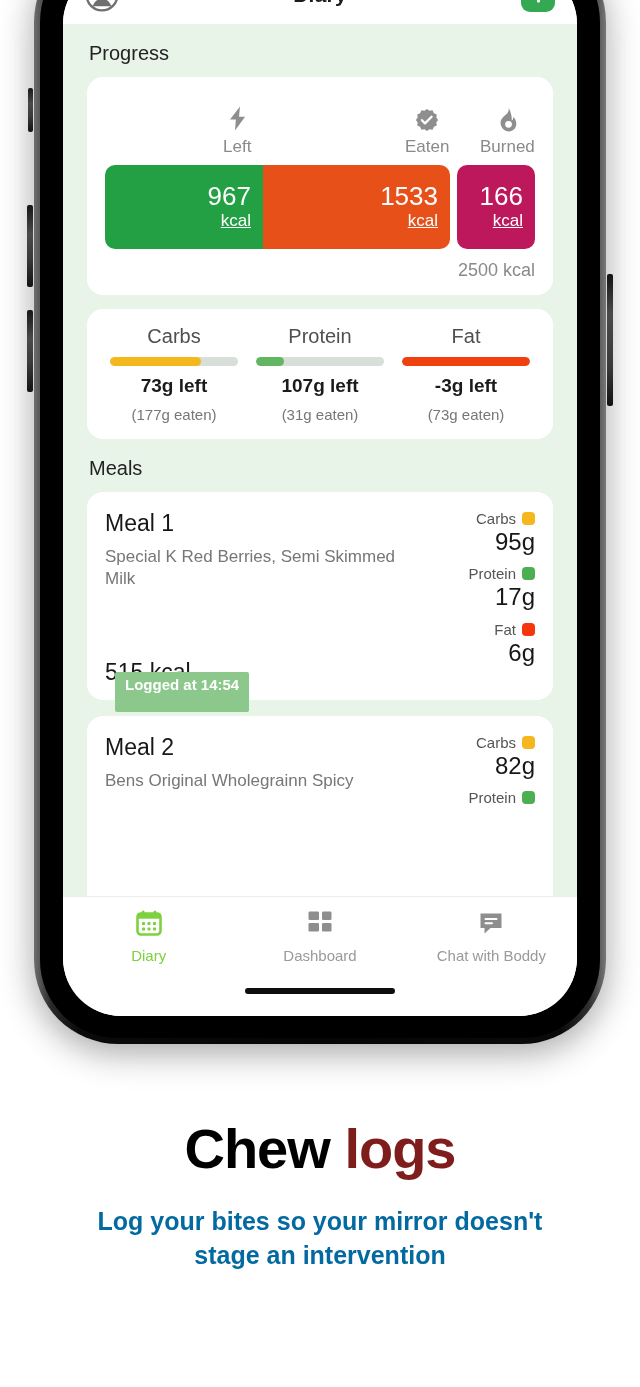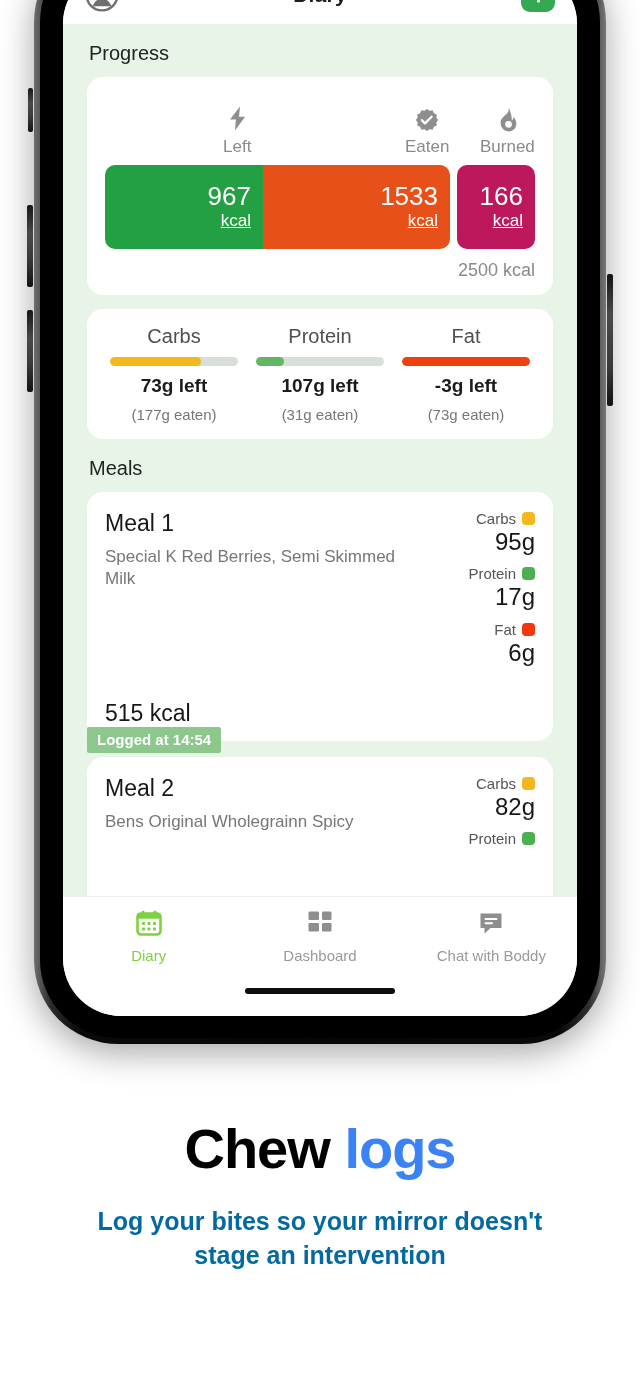--- a/index.html
+++ b/index.html
@@ -104,43 +104,43 @@
   .meal-main { flex: 1; min-width: 0; padding-right: 8px; display: flex; flex-direction: column; }
   .meal-title { font-size: 23px; color: #171717; }
   .meal-items { font-size: 17px; color: #777; line-height: 1.32; margin-top: 9px; }
   .meal-kcal { font-size: 23px; color: #171717; margin-top: auto; padding-top: 26px; }
   .meal-macros { width: 100px; display: flex; flex-direction: column; align-items: flex-end; gap: 2px; }
   .mm-row { display: flex; align-items: center; gap: 6px; }
   .mm-label { font-size: 15px; color: #555; }
   .mm-dot { width: 13px; height: 13px; border-radius: 4px; display: block; }
   .mm-val { font-size: 24px; color: #171717; line-height: 1.1; margin-bottom: 8px; }
   .logged-badge {
-    position: absolute; left: 0; bottom: -12px;
+    position: absolute; left: 28px; bottom: -12px;
     background: #8cc78c; color: #fff; font-size: 15px; font-weight: bold;
-    padding: 4px 10px 5px; border-radius: 2px;
+    padding: 4px 10px 19px; border-radius: 2px;
   }
 
   
   .tabbar {
     position: absolute; left: 0; right: 0; bottom: 0; height: 120px;
     background: #fff; border-top: 1px solid #ededed;
     display: flex; align-items: flex-start; padding-top: 12px;
   }
   .tab { flex: 1; display: flex; flex-direction: column; align-items: center; gap: 6px; cursor: pointer; }
   .tab .tlabel { font-size: 15px; color: #9a9a9a; }
   .tab.active .tlabel { color: #7dd13f; }
   .home-indicator {
     position: absolute; left: 50%; transform: translateX(-50%); bottom: 22px;
     width: 150px; height: 6px; border-radius: 3px; background: #0d0d0d;
   }
 
   
   .promo { position: absolute; left: 0; right: 0; top: 1120px; text-align: center; }
   .promo-h { font-size: 56px; font-weight: bold; color: #000; letter-spacing: -1px; line-height: 1.05; }
-  .promo-h .accent { color: #3b82f6; }
+  .promo-h .accent { color: #7f1d1d; }
   .promo-sub {
     margin-top: 26px; font-size: 25px; font-weight: bold; color: #0369a1;
     line-height: 1.35; padding: 0 70px;
   }
 </style>
 </head>
 <body>
 
 <div class="page">
 
@@ -257,21 +257,21 @@
               <span class="fill" style="display:block;width:100%;background:#f04010"></span>
             </span>
             <span class="left">-3g left</span>
             <span class="eaten">(73g eaten)</span>
           </div>
         </div>
       </div>
 
       <div class="section-title">Meals</div>
 
-      <div class="card meal-card" style="height:249px">
+      <div class="card meal-card" style="height:208px">
         <div class="meal-main">
           <div class="meal-title">Meal 1</div>
           <div class="meal-items">Special K Red Berries, Semi Skimmed Milk</div>
           <div class="meal-kcal">515 kcal</div>
         </div>
         <div class="meal-macros">
           <div class="mm-row">
             <span class="mm-label">Carbs</span>
             <span class="mm-dot" style="background:#f5b81c"></span>
           </div>

